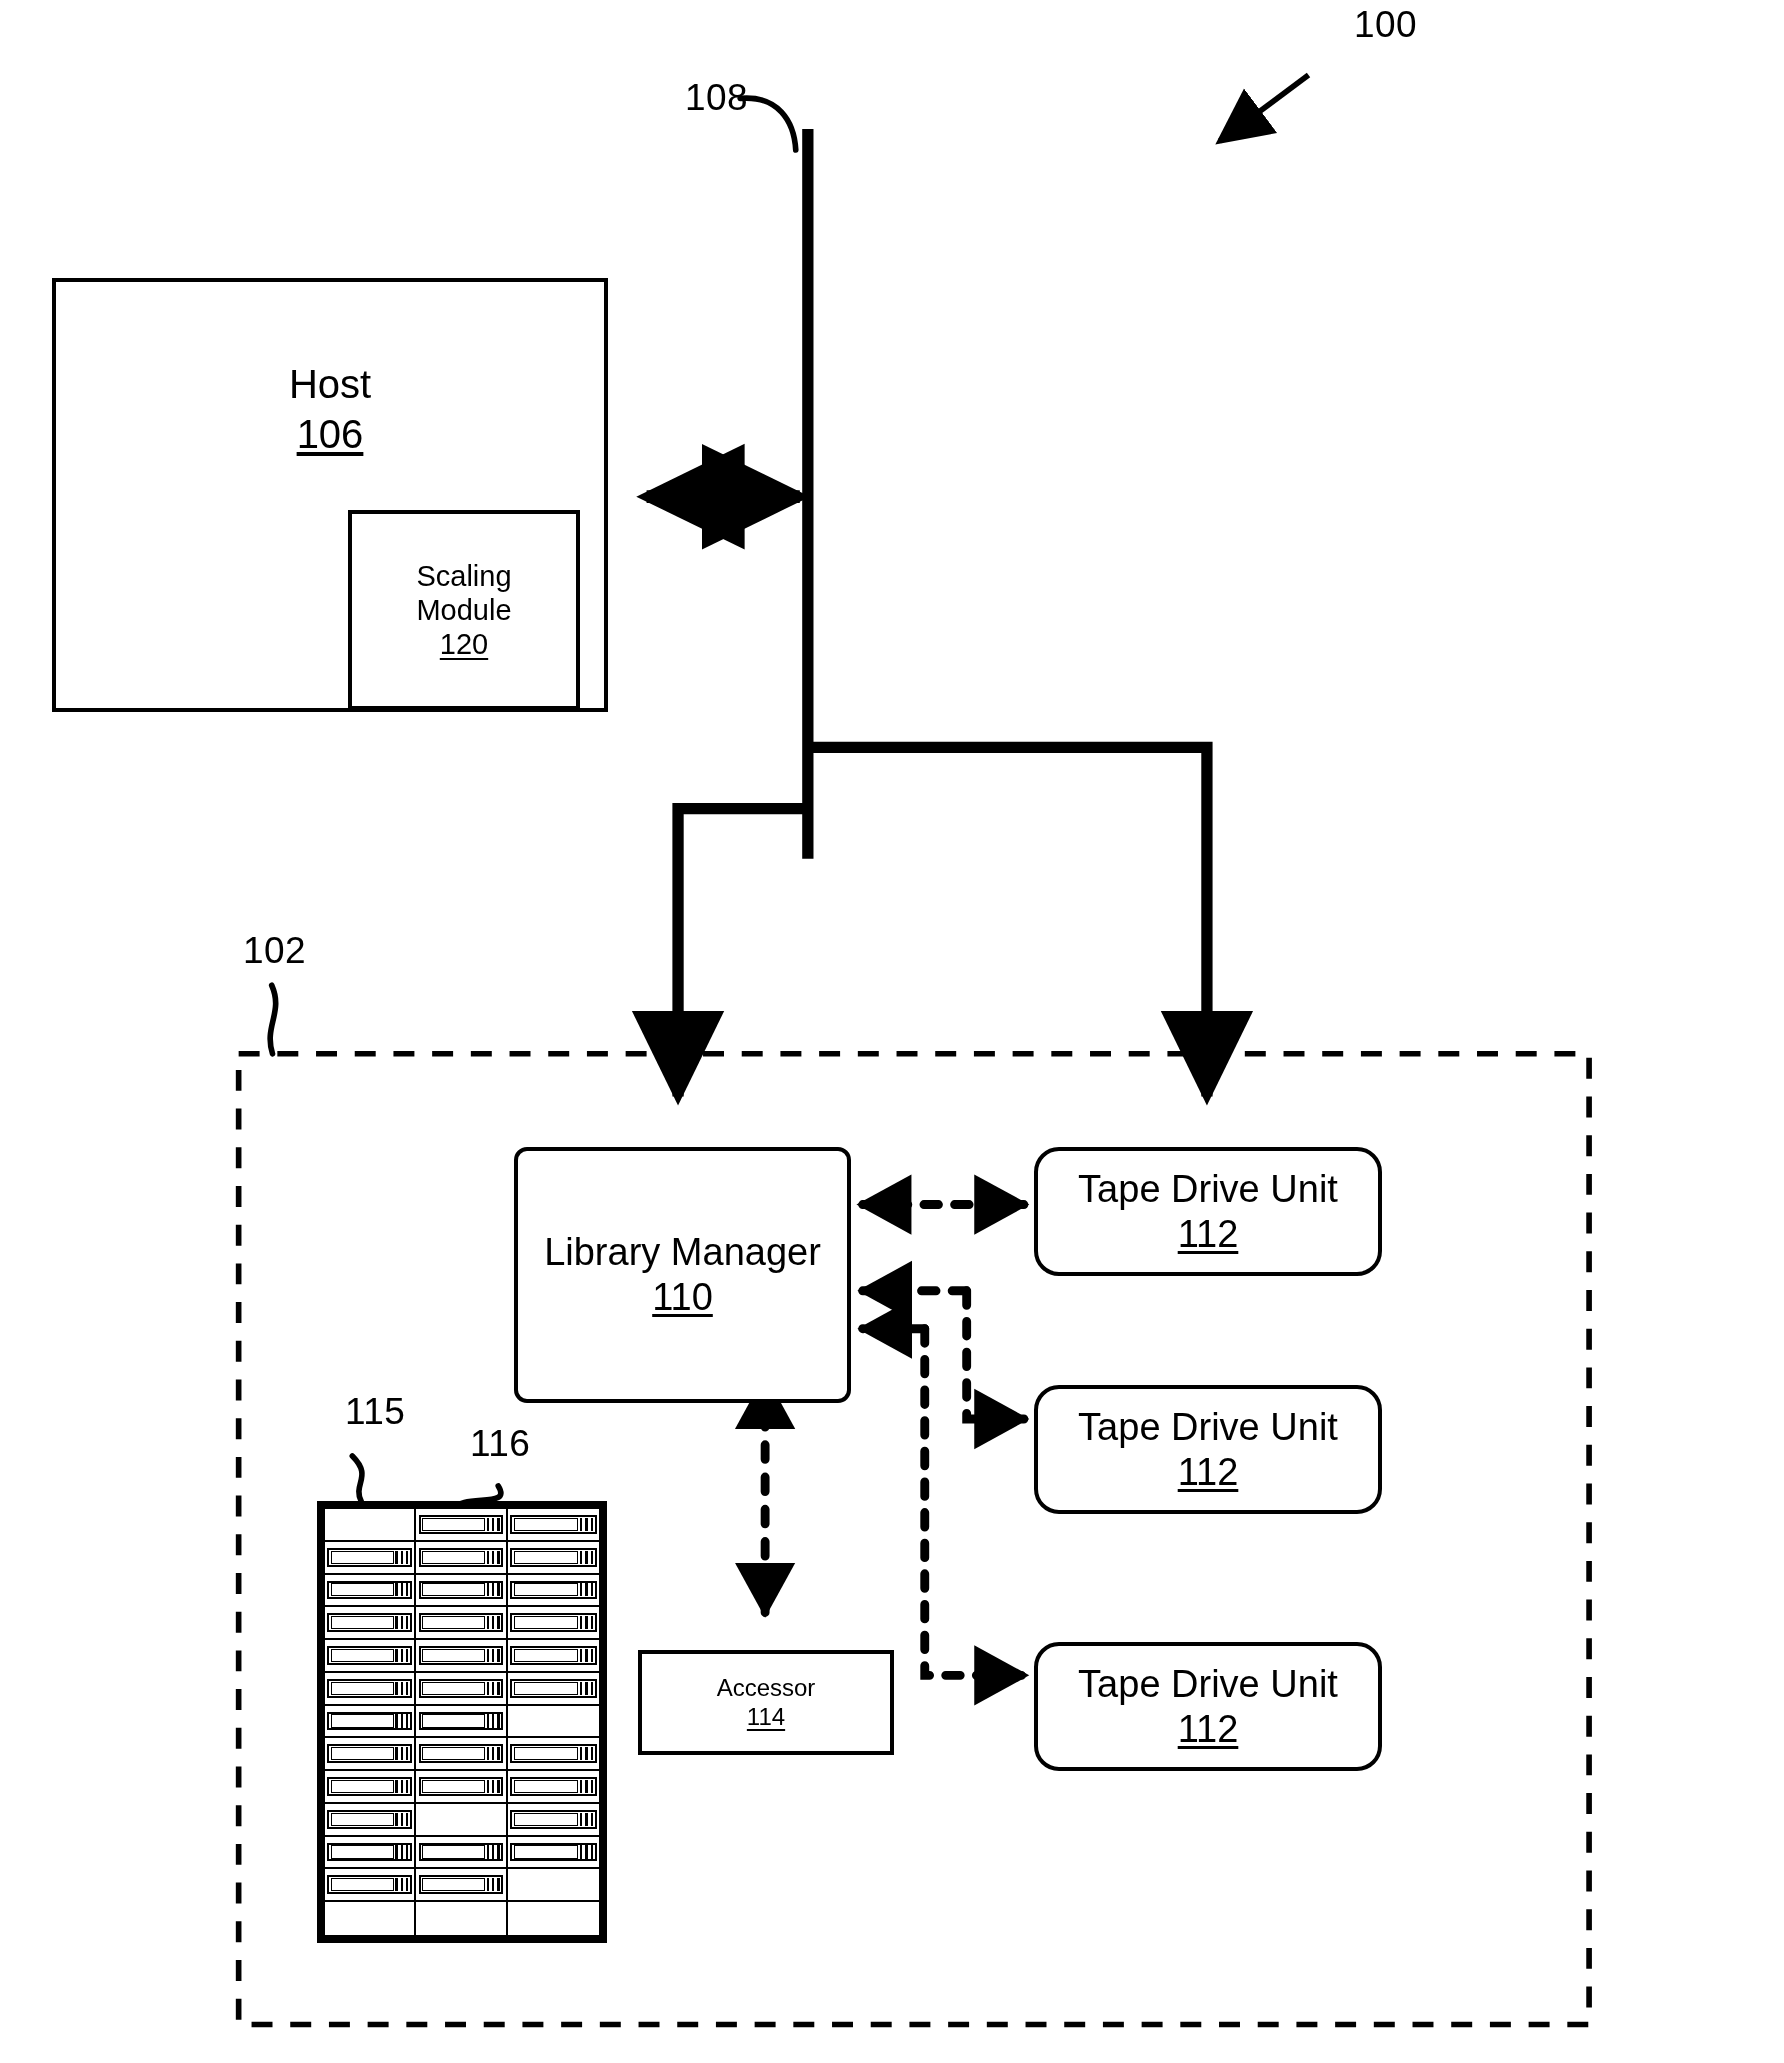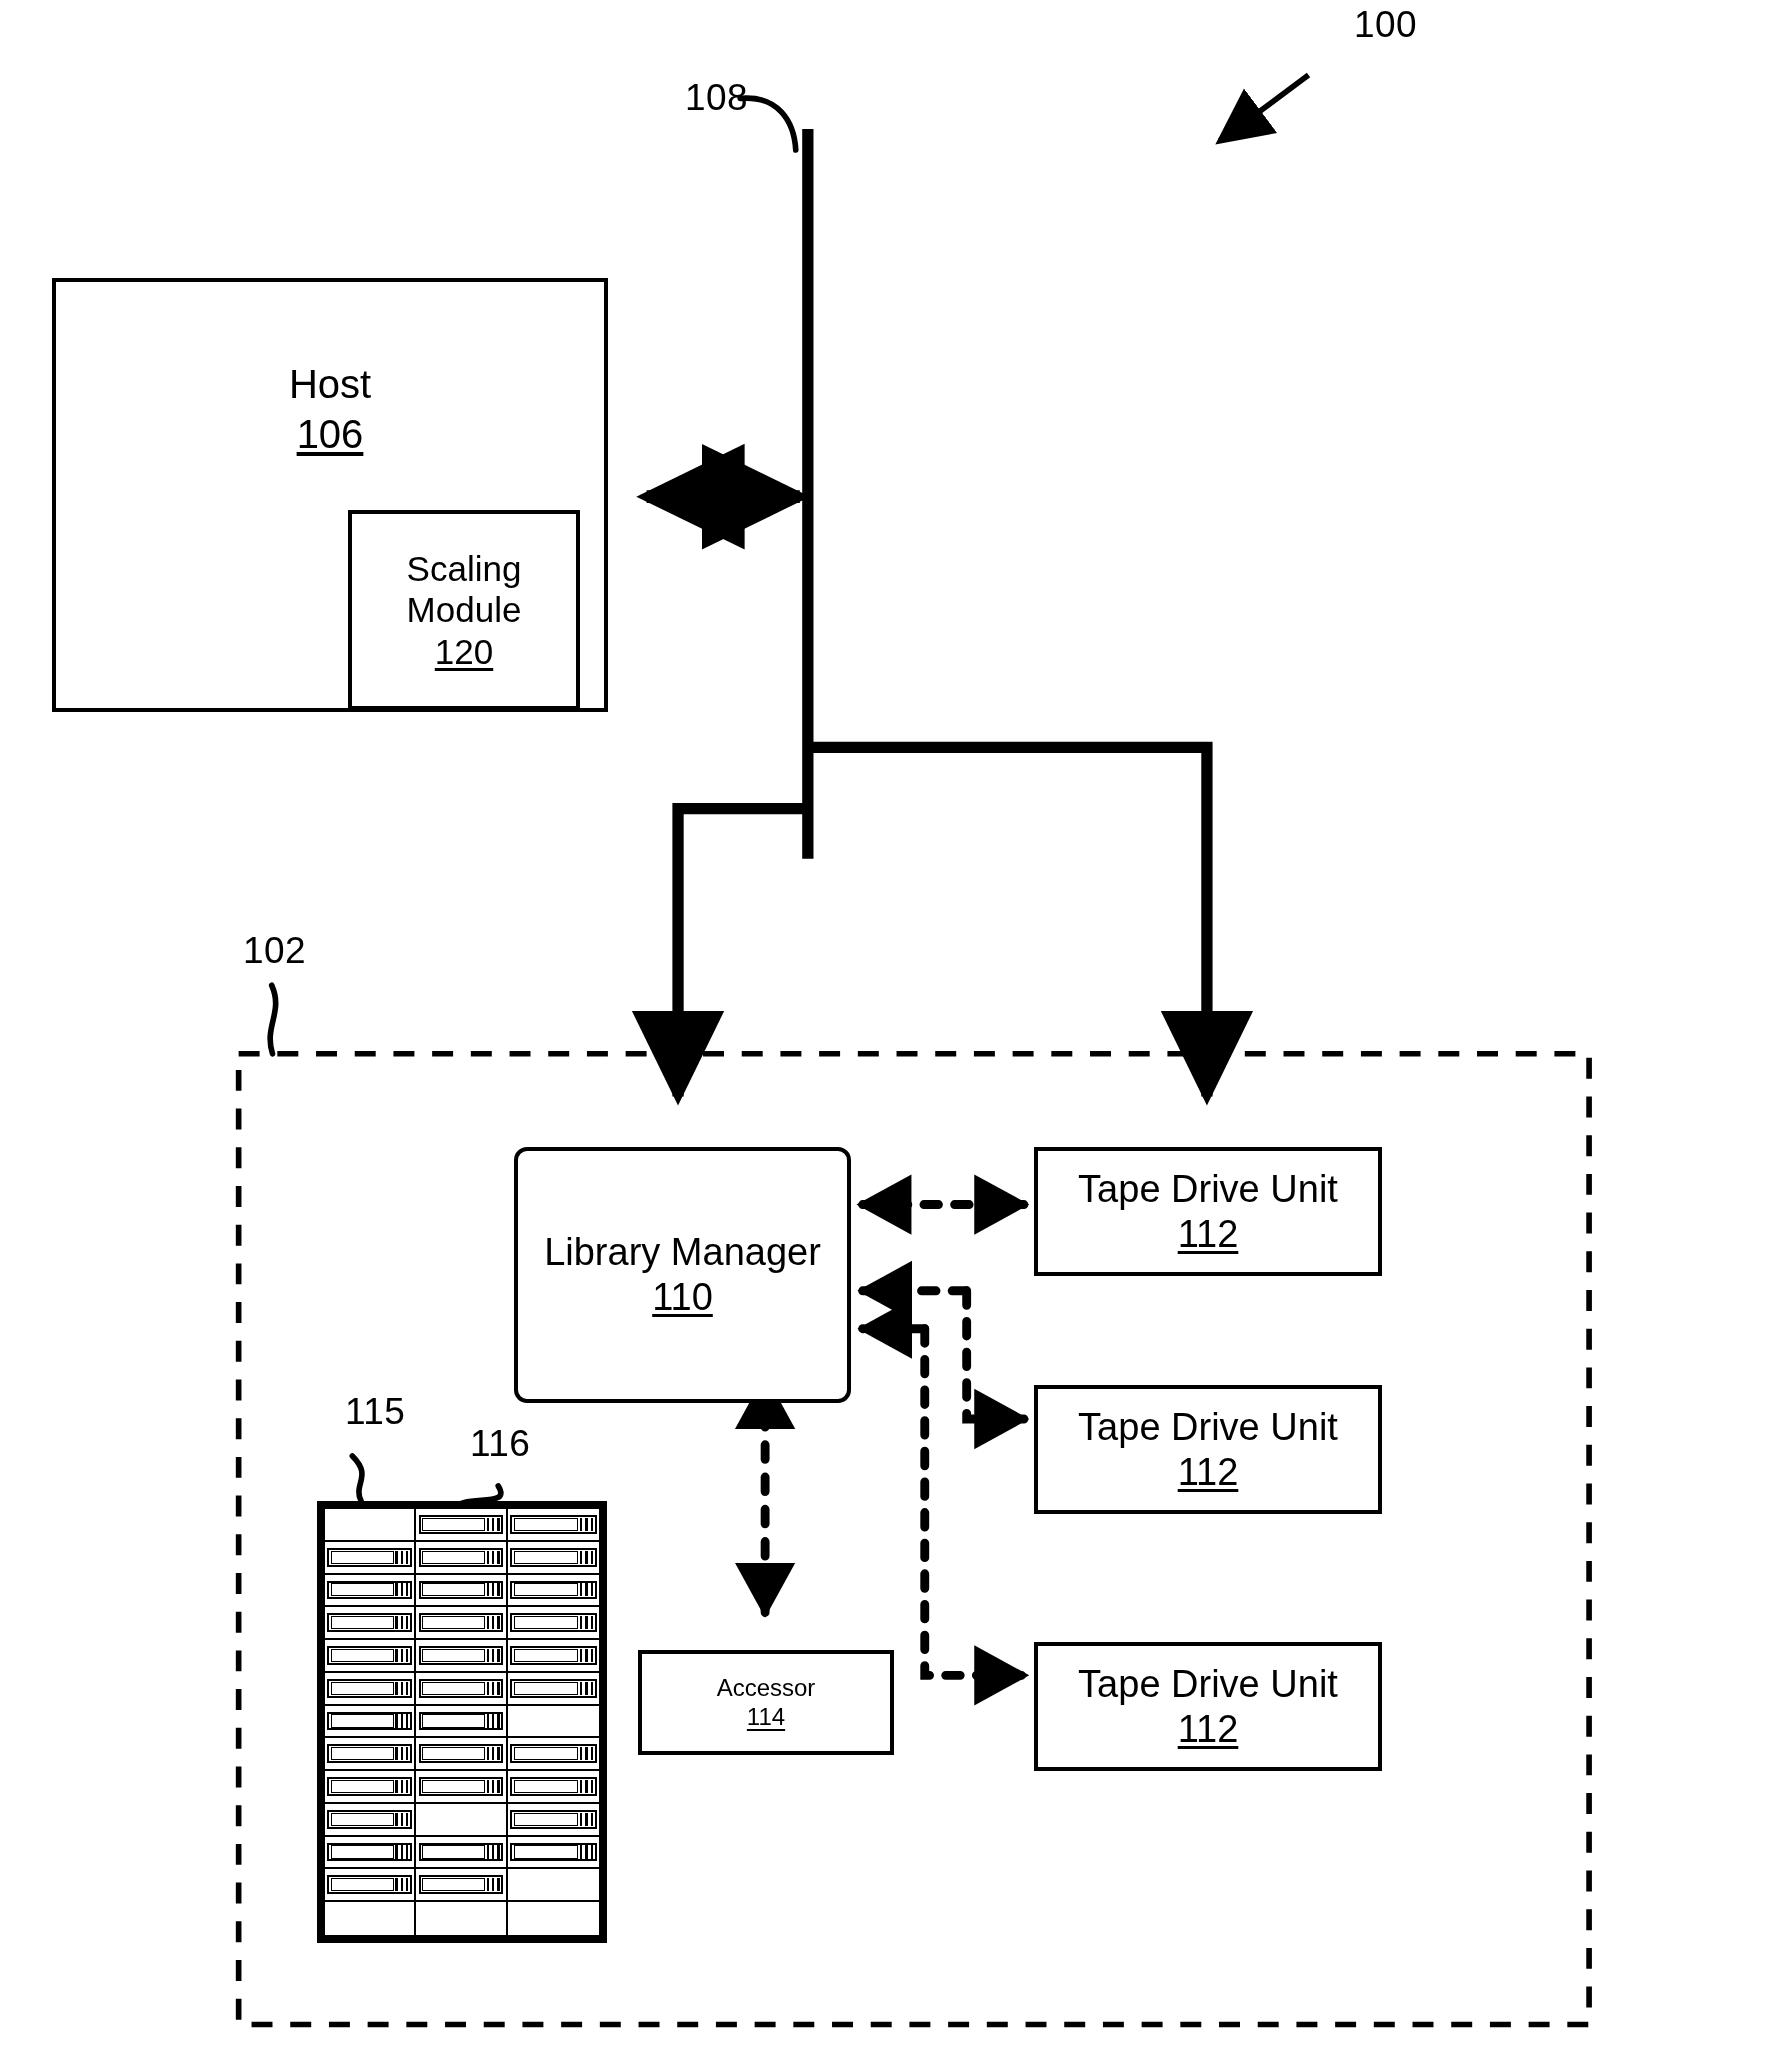--- a/index.html
+++ b/index.html
@@ -64,35 +64,36 @@
   #host-box .box-label { font-size: 40px; }
   #host-box .box-num { font-size: 40px; margin-top: 3.2px; }
 
   #application-box {
     left: 81px; top: 482px; width: 234px; height: 153px;
     font-size: 35px;
     border-width: 4px;
   }
   #scaling-box {
     left: 348px; top: 479px; width: 232px; height: 200px;
-    font-size: 35px;
+    font-size: 29px;
     border-width: 4px;
   }
 
   #library-manager-box {
     left: 514px; top: 1116px; width: 337px; height: 256px;
     font-size: 38px;
     border-width: 4px;
     border-radius: 13px;
   }
 
   .tape-drive-box {
     width: 348px; height: 129px;
     font-size: 38px;
     border-width: 4px;
+    border-radius: 25px;
   }
   #tape-drive-1 { left: 1034px; top: 1116px; }
   #tape-drive-2 { left: 1034px; top: 1354px; }
   #tape-drive-3 { left: 1034px; top: 1611px; }
 
   #accessor-box {
     left: 638px; top: 1619px; width: 256px; height: 105px;
     font-size: 24px;
     border-width: 4px;
   }

